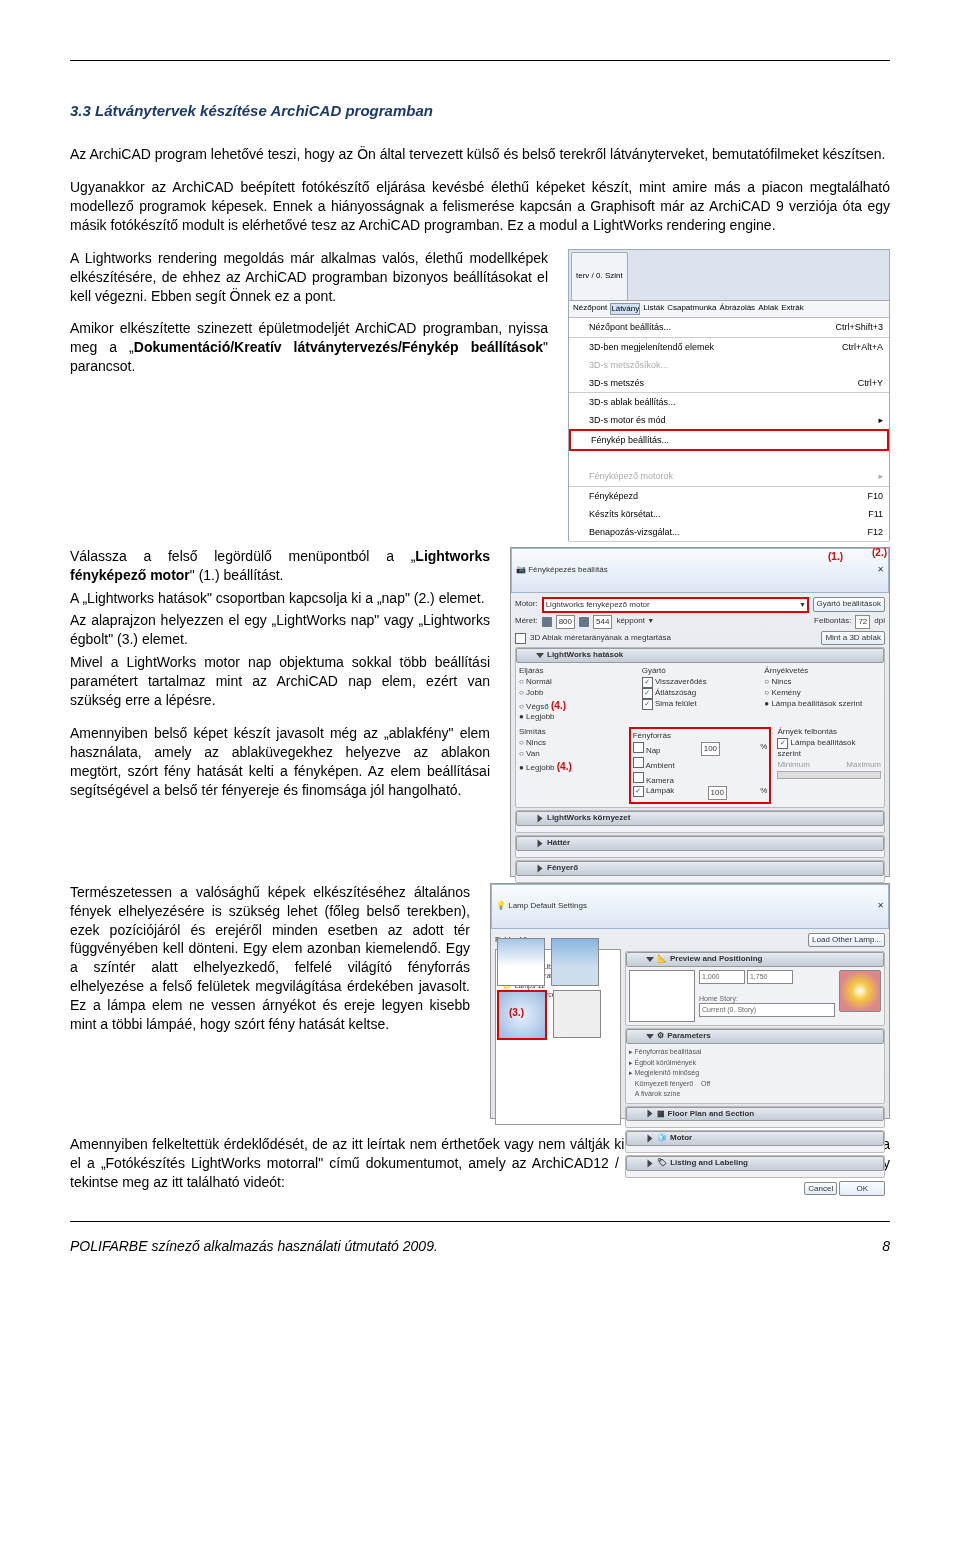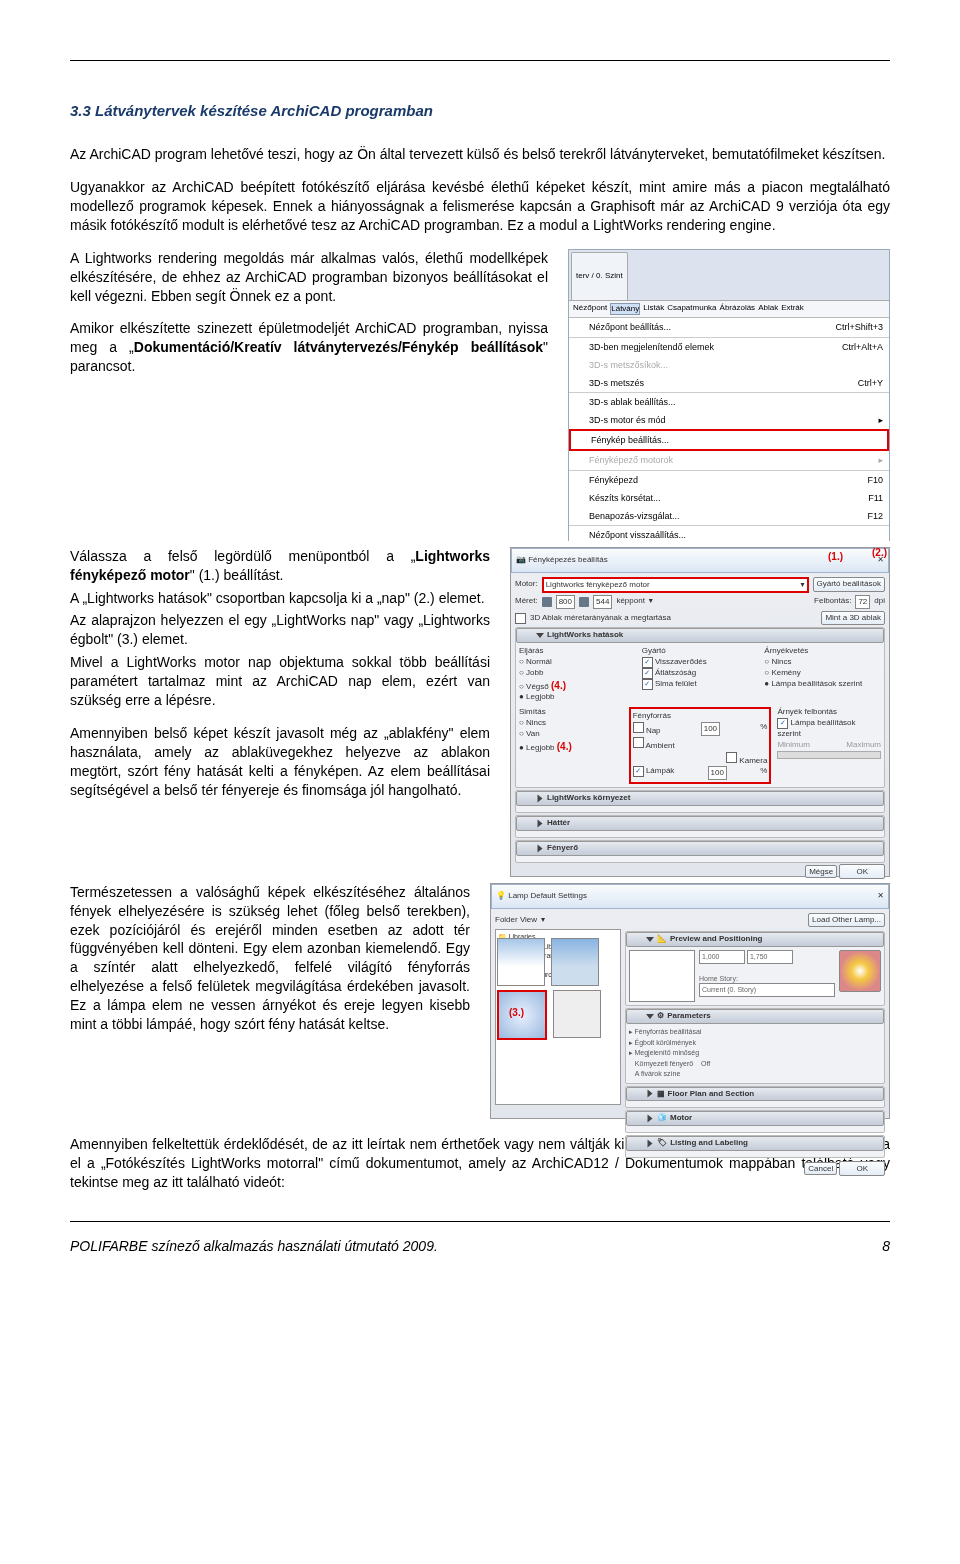--- a/index.html
+++ b/index.html
@@ -22,21 +22,21 @@
   .fake-dialog {
     background: linear-gradient(#eceef2,#e2e6ec);
     border: 1px solid #999;
     font-size: 8px;
     color: #333;
     padding: 4px;
     box-sizing: border-box;
     position: relative;
     font-family: "Segoe UI", Tahoma, sans-serif;
   }
-  .fake-dialog .titlebar { background: linear-gradient(#fafcfe,#dbe6f4); border:1px solid #9fb4cf; padding: 6px 4px; font-size:8px; margin:-4px -4px 4px -4px; display:flex; justify-content:space-between;align-items:flex-end;}
+  .fake-dialog .titlebar { background: linear-gradient(#fafcfe,#dbe6f4); border:1px solid #9fb4cf; padding: 16px 4px; font-size:8px; margin:-4px -4px 4px -4px; display:flex; justify-content:space-between;align-items:flex-end;}
   .red-label { color:#d00; font-weight:bold; font-size:10px; position:absolute;}
   .dialog-row { display:flex; gap:4px; align-items:center; margin:2px 0;}
   .dialog-input { background:#fff; border:1px solid #888; padding:0 2px; height:12px; line-height:12px;}
   .dialog-btn { background:linear-gradient(#fafdff,#e4ecf6); border:1px solid #888; border-radius:2px; padding:1px 3px;}
   .group { background:#f0f2f6; border:1px solid #bbb; border-radius:2px; padding:3px; margin:2px 0;}
   .group-title { font-weight:bold; font-size:8px; background:linear-gradient(#e6eaf0,#c4ccd8); border:1px solid #999; border-radius:2px; padding:1px 19px; margin:-3px -3px 3px -3px; display:flex; align-items:center; gap:3px;}
   .chk { display:inline-block; width:9px;height:9px;border:1px solid #666;background:#fff; text-align:center; line-height:7px; font-size:7px;}
   .chk.on::after{content:"✓"; font-size:7px; color:#2460b8;}
   .tri { display:inline-block; width:0;height:0;border-left:4px solid transparent;border-right:4px solid transparent;border-top:5px solid #444;}
   .menu-panel {
@@ -106,21 +106,21 @@
         <div class="item sep">
             <span>3D-s ablak beállítás...</span>
           </div>
         <div class="item">
             <span>3D-s motor és mód</span>
             <span>▸</span>
           </div>
         <div class="item red-outline">
             <span>Fénykép beállítás...</span>
           </div>
-        <div class="item" style="color:#aaa;">
+        <div class="item" style="color:#aaa;margin-top:16px;">
             <span>Fényképező motorok</span>
             <span>▸</span>
           </div>
         <div class="item sep">
             <span>Fényképezd</span>
             <span>F10</span>
           </div>
         <div class="item">
             <span>Készíts körsétat...</span>
             <span>F11</span>
@@ -209,21 +209,21 @@
             <div>○ <span>Van</span></div>
             <div>● <span>Legjobb</span> <span class="red-label" style="position:static;">(4.)</span></div>
           </div>
           <div style="flex:1.3; border:2px solid #d00; padding:2px;">
             <span class="red-label" style="top:-2px; right:2px;">(2.)</span>
             <div>Fényforrás</div>
             <div style="display:flex; justify-content:space-between;"><span><span class="chk"></span> <span>Nap</span></span><span class="dialog-input">100</span> %</div>
             <div style="display:flex; justify-content:space-between;">
                 <span><span class="chk"></span> Ambient</span>
               </div>
-            <div style="display:flex; justify-content:flex-end;">
+            <div style="display:flex; justify-content:flex-start;">
                 <span><span class="chk"></span> <span>Kamera</span></span>
               </div>
             <div style="display:flex; justify-content:space-between;"><span><span class="chk on"></span> <span>Lámpák</span></span><span class="dialog-input">100</span> %</div>
           </div>
           <div style="flex:1">
             <div>Árnyék felbontás</div>
             <div><span class="chk on"></span> Lámpa beállítások szerint</div>
             <div style="display:flex; justify-content:space-between; color:#999;">
                 <span>Minimum</span>
                 <span>Maximum</span>

